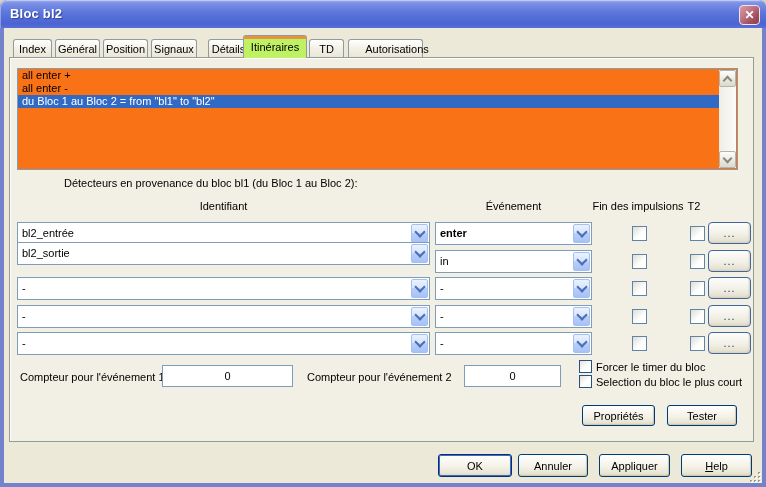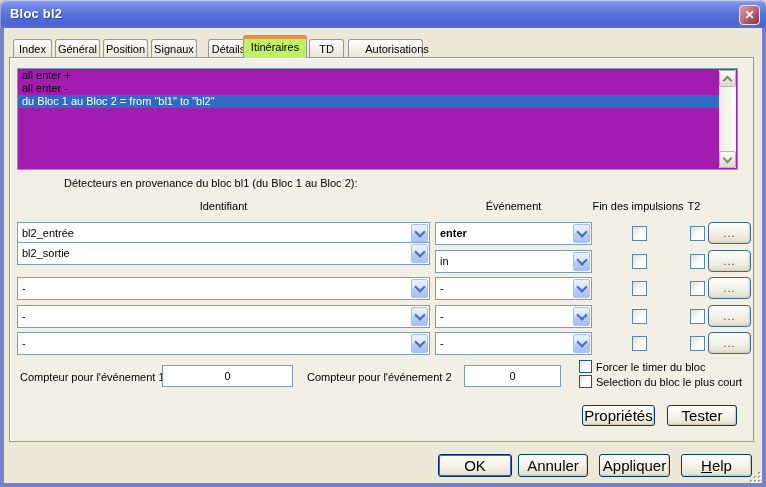--- a/index.html
+++ b/index.html
@@ -46,21 +46,21 @@
     background:#E79442; border-radius:3px 3px 0 0;
   }
   .tab-panel {
     position:absolute; left:9px; top:57px; width:745px; height:385px; box-sizing:border-box;
     background:#F2F0E4; border:1px solid #919B9C;
     box-shadow:inset 1px 1px 0 #FDFDFA; z-index:1;
   }
   
   .listbox {
     position:absolute; left:17px; top:68px; width:721px; height:102px; box-sizing:border-box;
-    background:#a21caf; border:1px solid #7F9DB9; z-index:5;
+    background:#f97316; border:1px solid #7F9DB9; z-index:5;
   }
   .list-item { height:13px; line-height:13px; padding-left:4px; white-space:nowrap; cursor:default; margin-right:18px; }
   .list-item.selected { background:#316AC5; color:#fff; }
   .vscroll {
     position:absolute; top:1px; right:1px; bottom:1px; width:17px;
     background:linear-gradient(90deg,#EEEDE5 0%, #FCFCF9 100%);
   }
   .scroll-btn {
     position:absolute; left:0; width:17px; height:17px; box-sizing:border-box;
     border:1px solid #B7B5A8; border-radius:2px;
@@ -107,21 +107,21 @@
     box-shadow:inset -1px -1px 2px #D2CEB9;
     display:flex; align-items:center; justify-content:center;
     color:#17385F; letter-spacing:1px; z-index:5; cursor:default;
   }
   .btn-xp {
     position:absolute; box-sizing:border-box;
     border:1px solid #003C74; border-radius:3px;
     background:linear-gradient(180deg,#FFFFFF 0%, #F4F1E7 55%, #EAE6D4 85%, #DDD8C4 100%);
     box-shadow:inset -1px -1px 1px #CBC7B1;
     display:flex; align-items:center; justify-content:center;
-    font-size:15px; z-index:6; cursor:default;
+    font-size:11px; z-index:6; cursor:default;
   }
   .btn-xp.default { box-shadow:inset 0 0 0 1px #4668B8, inset -1px -1px 1px #CBC7B1; border-color:#002F7E; }
   .u { text-decoration:underline; }
   
   .counter-input {
     position:absolute; box-sizing:border-box; height:22px;
     border:1px solid #7F9DB9; background:#fff; text-align:center;
     font-family:"Liberation Sans",sans-serif; font-size:11px; z-index:5; padding:0;
   }
   .grip { position:absolute; right:5px; bottom:4px; z-index:7; }

